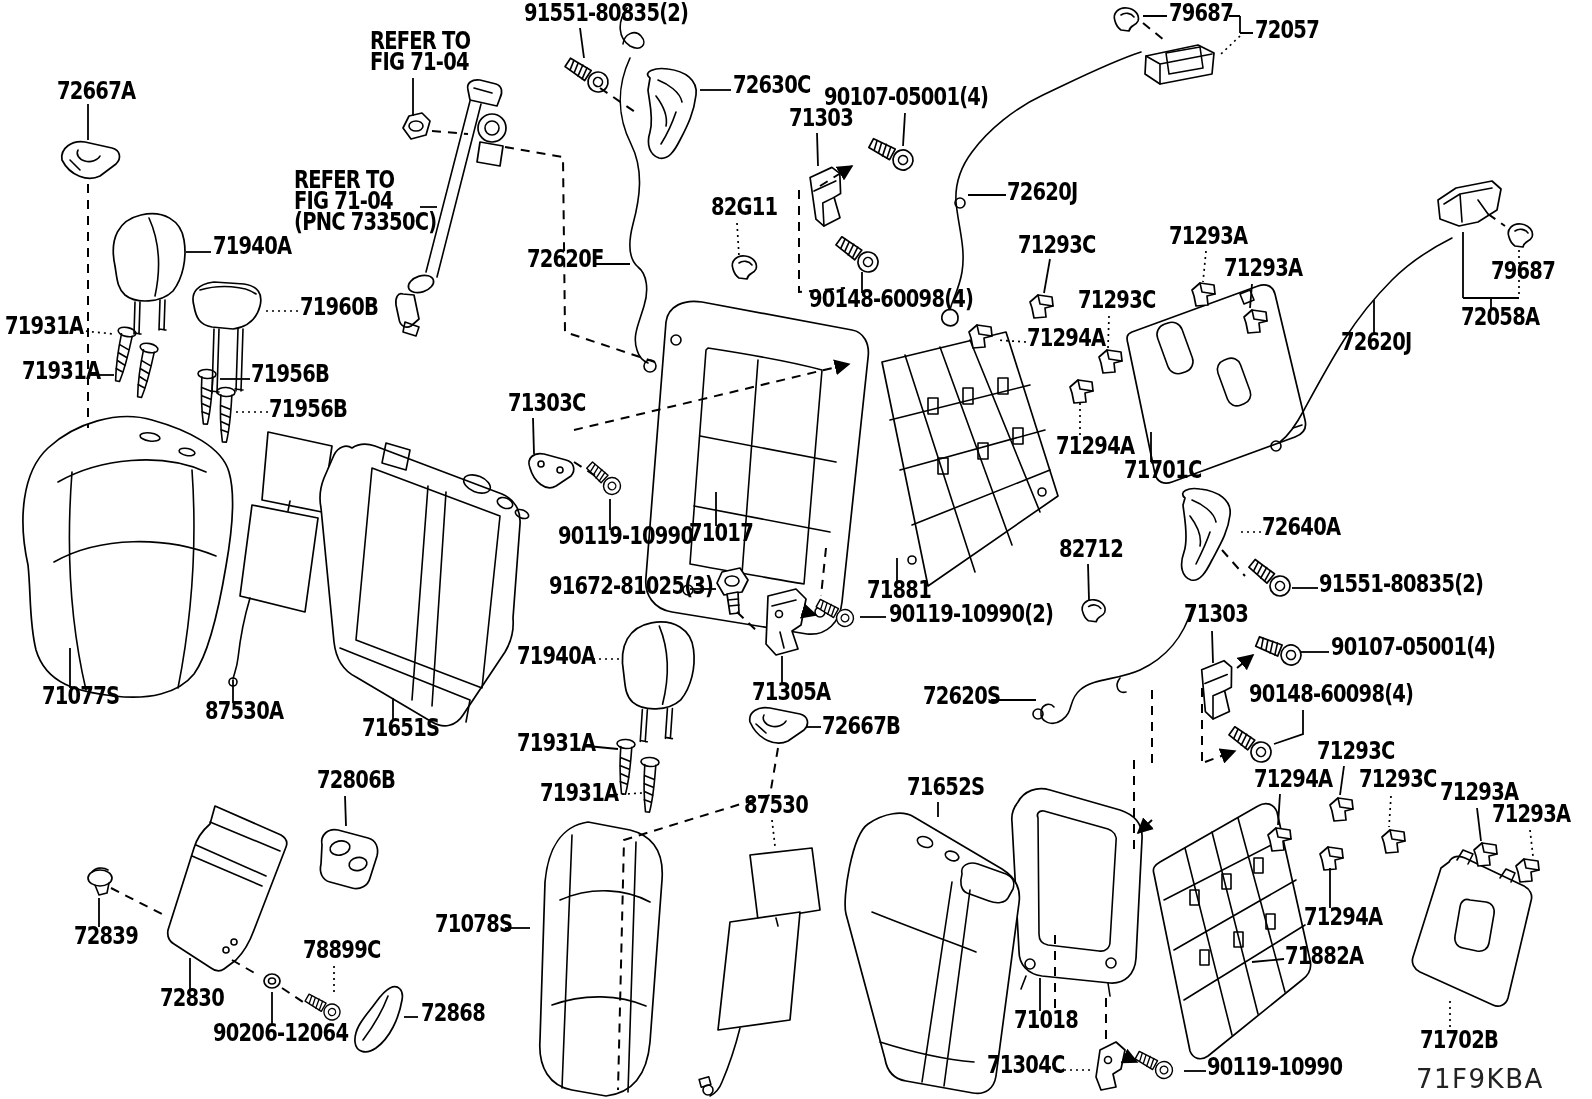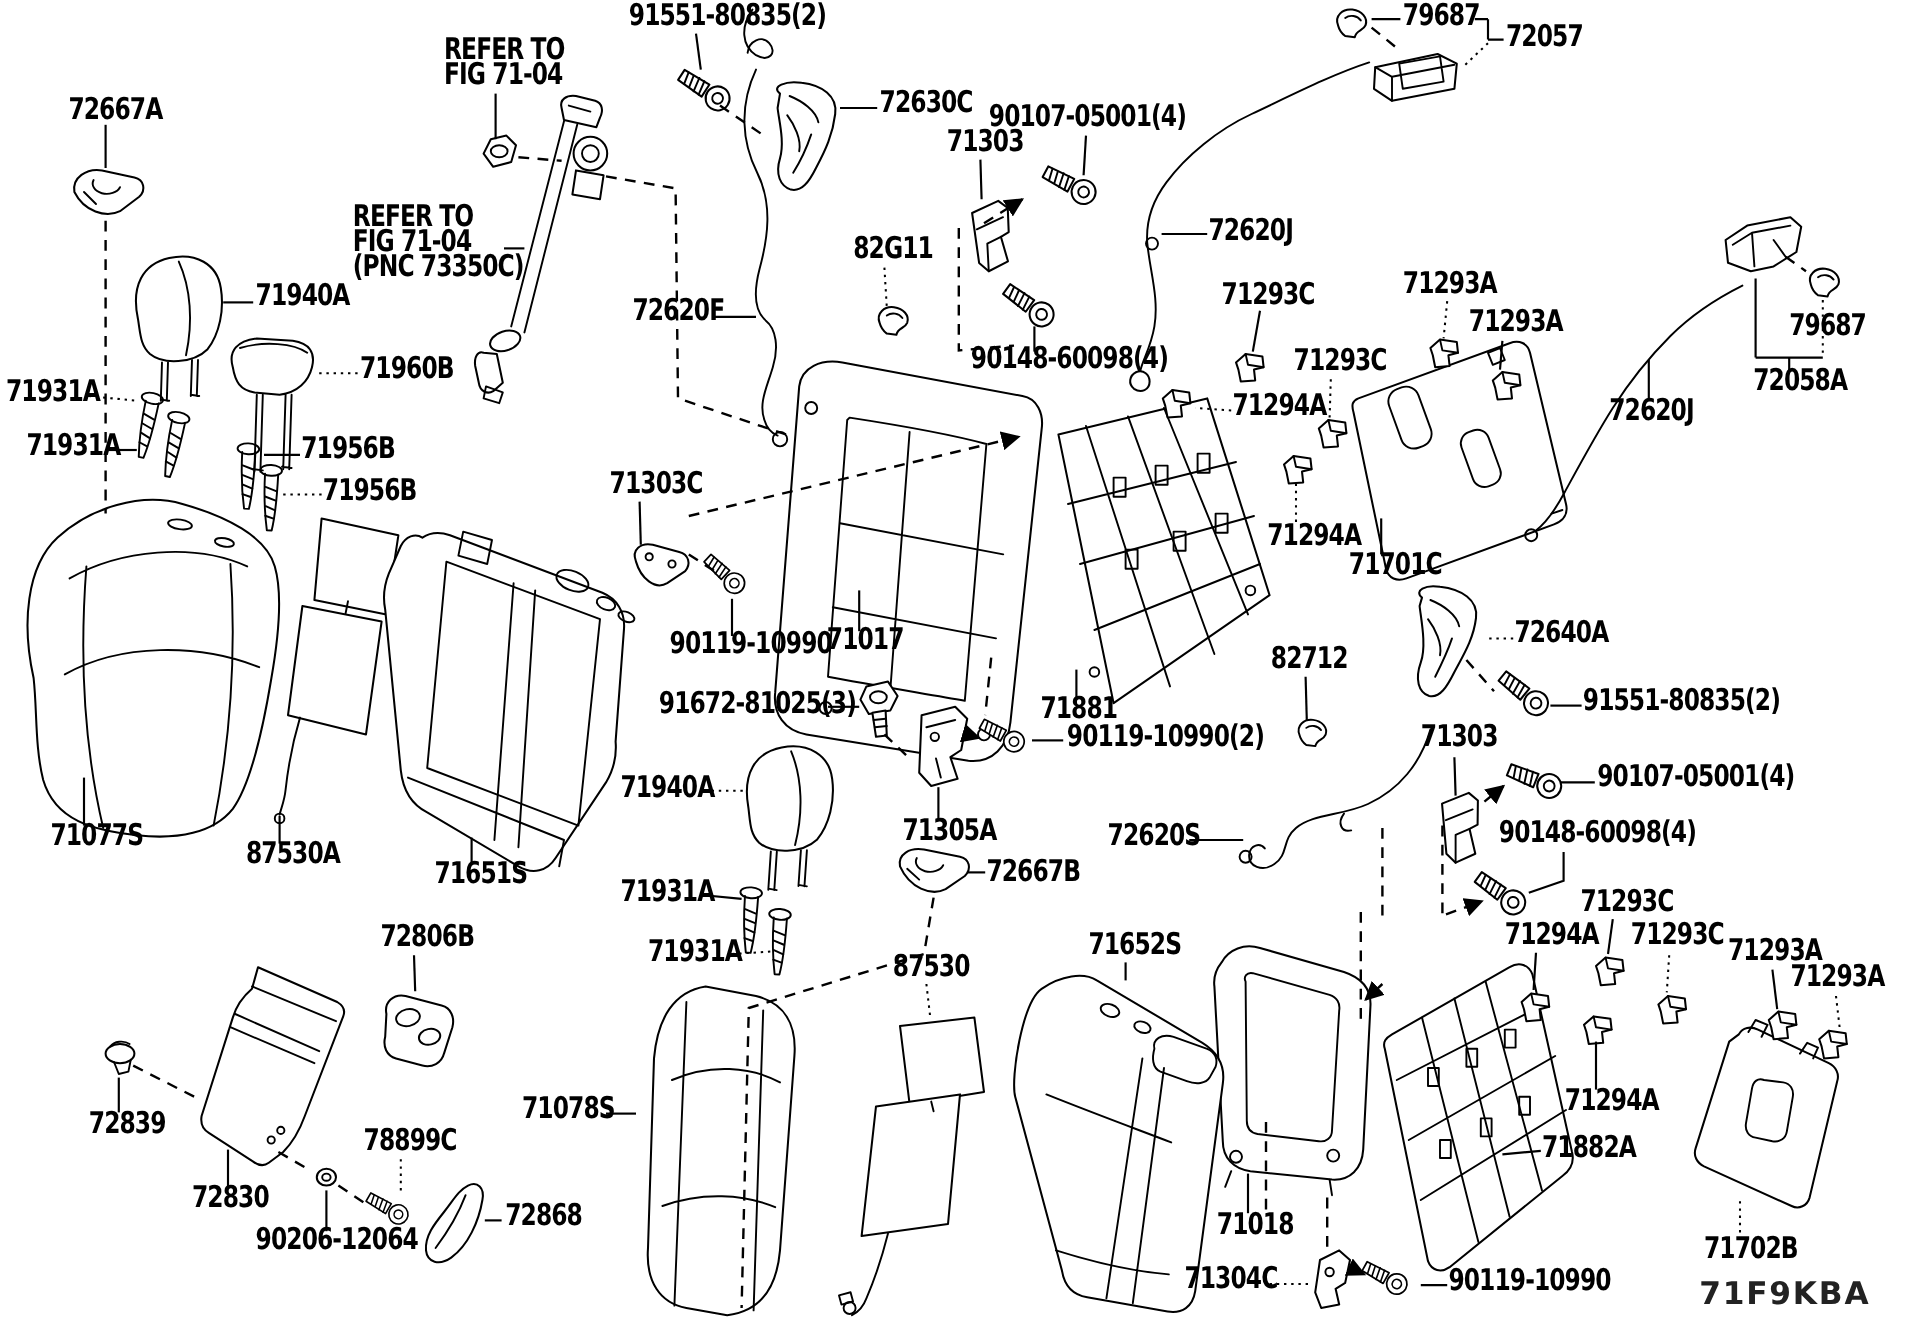--- a/index.html
+++ b/index.html
@@ -2,21 +2,21 @@
 <html><head>
 <meta charset="utf-8">
 <style>
   html,body{margin:0;padding:0;background:#fff;}
   #canvas{position:relative;width:1592px;height:1099px;background:#fff;overflow:hidden;
           font-family:"DejaVu Sans",sans-serif;}
   #art{position:absolute;left:0;top:0;}
   .lbl{position:absolute;font-family:"DejaVu Sans",sans-serif;font-weight:bold;font-size:25px;
        letter-spacing:-1px;line-height:21px;white-space:pre;color:#000;
        transform:scaleX(0.78);transform-origin:left top;}
-  .lbl.code{font-weight:bold;font-size:26px;letter-spacing:1.5px;color:#222;transform:none;}
+  .lbl.code{font-weight:normal;font-size:26px;letter-spacing:1.5px;color:#222;transform:none;}
   svg .ln{fill:none;stroke:#000;stroke-width:1.6;stroke-linecap:round;stroke-linejoin:round;}
   svg .wh{fill:#fff;stroke:#000;stroke-width:1.7;stroke-linecap:round;stroke-linejoin:round;}
   svg .st{fill:none;stroke:#000;stroke-width:1.8;}
   svg .dt{fill:none;stroke:#000;stroke-width:1.7;stroke-dasharray:2 4;}
   svg .dh{fill:none;stroke:#000;stroke-width:2;stroke-dasharray:9 7;}
 </style>
 </head>
 <body>
 
 <div id="canvas">

